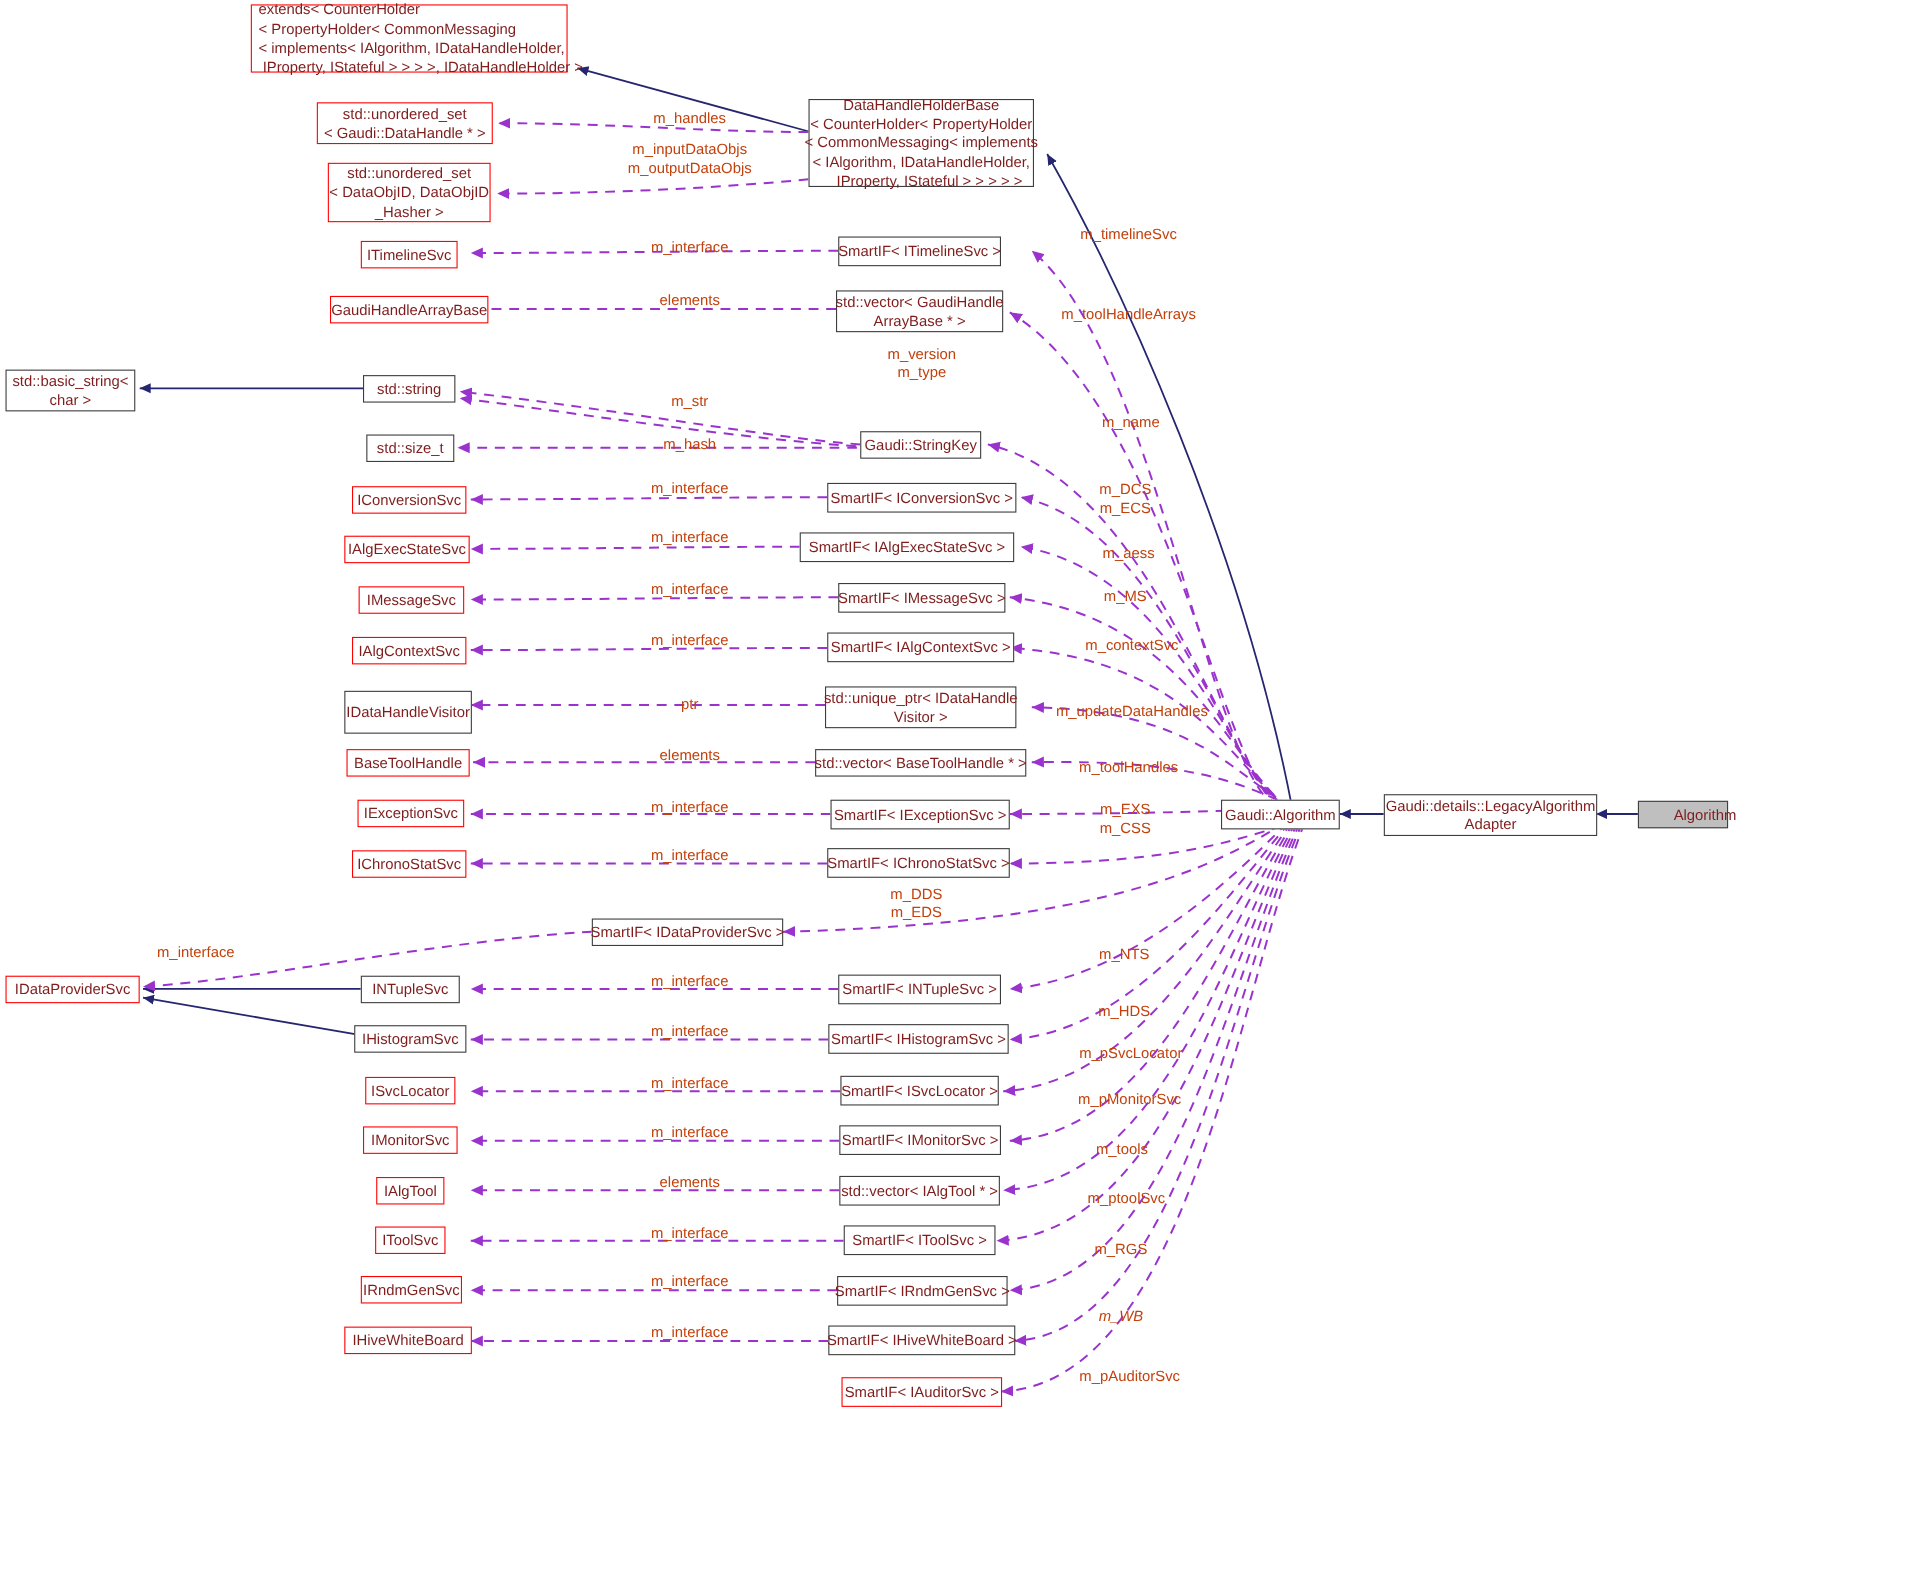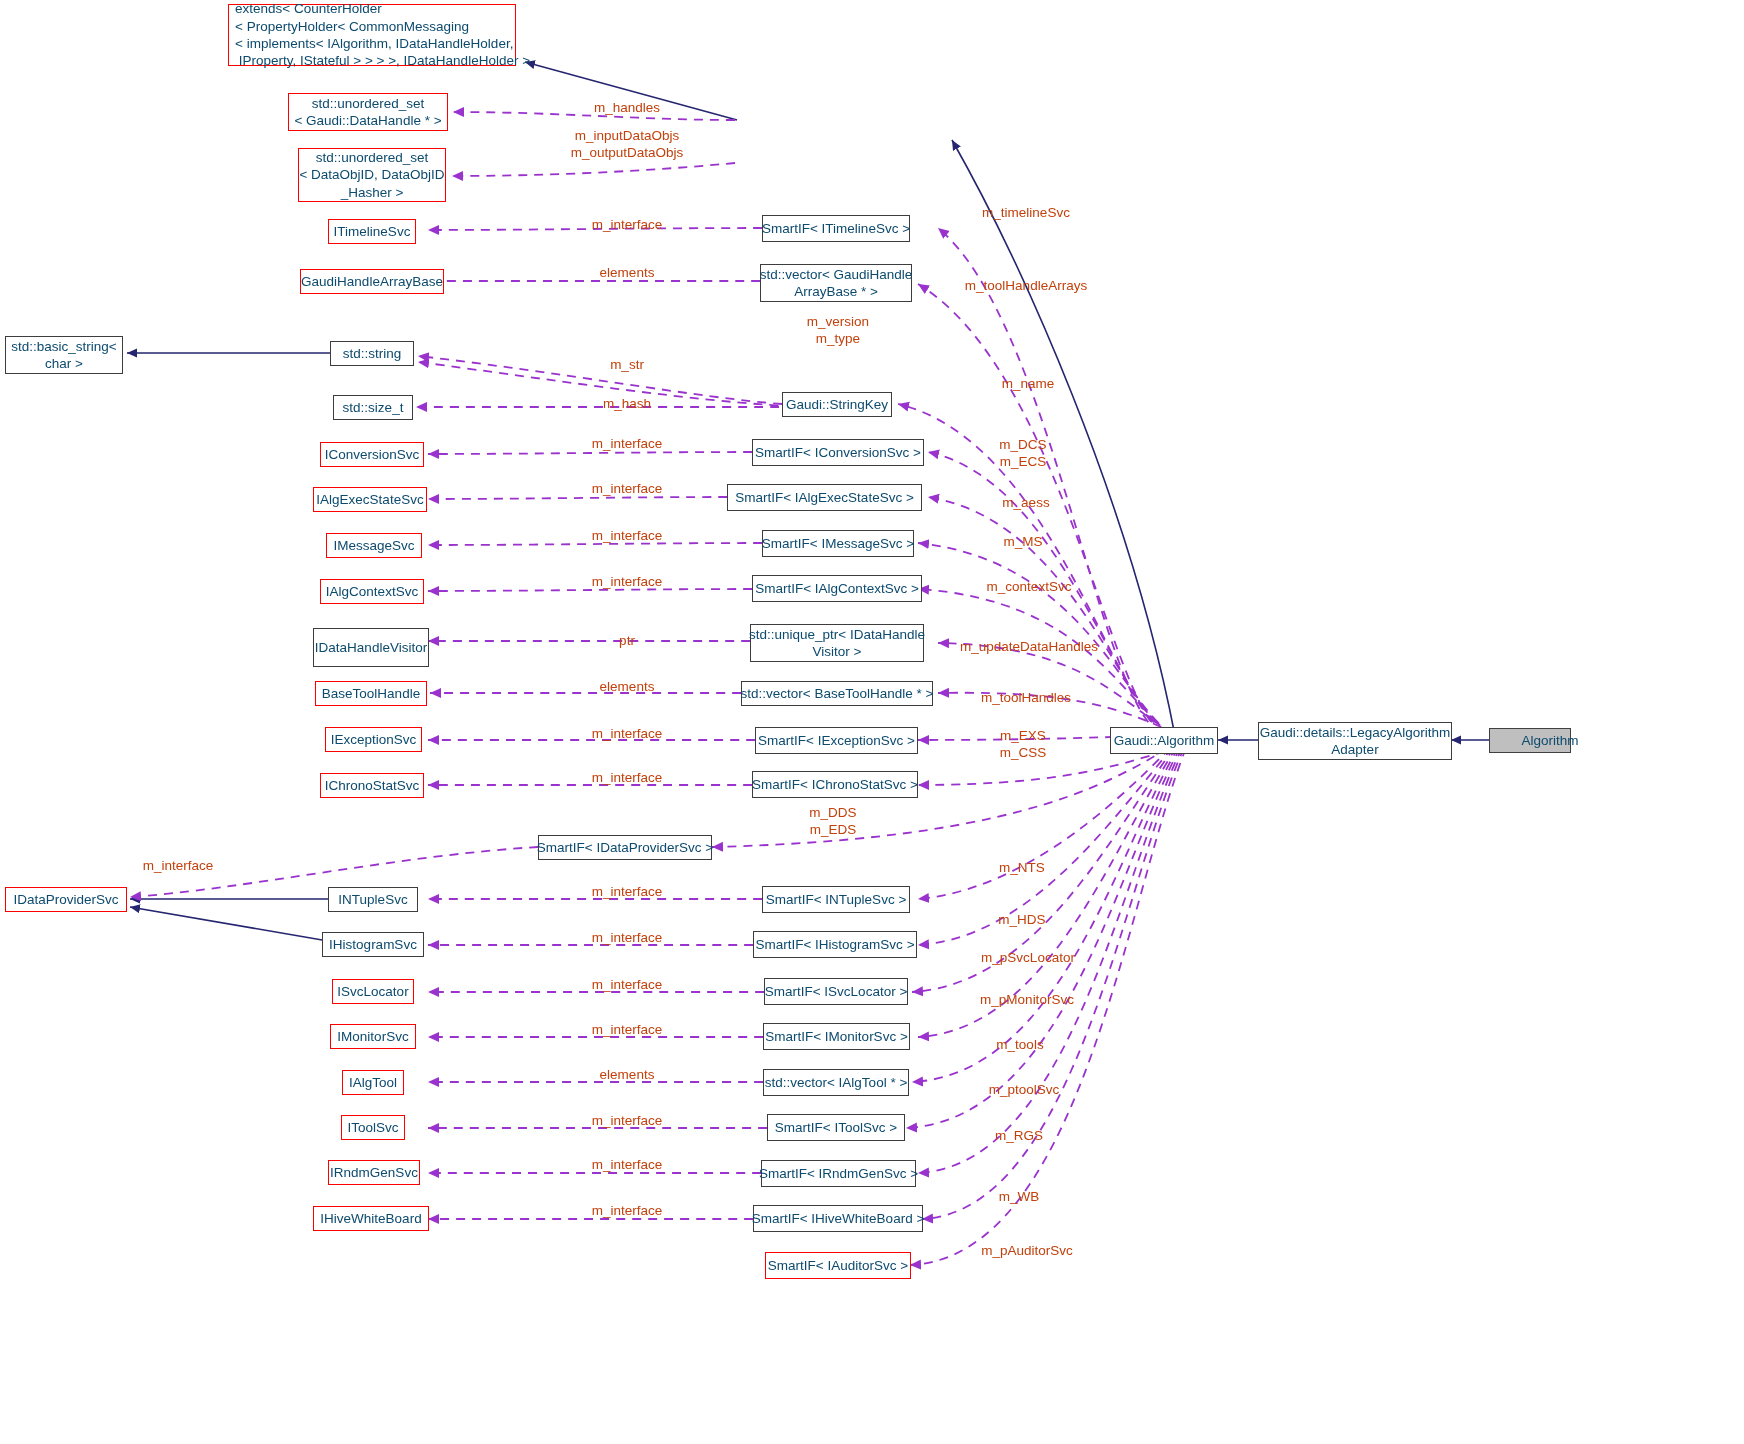--- a/index.html
+++ b/index.html
@@ -24,21 +24,21 @@
     height: 1444px;
     pointer-events: none;
   }
   .node {
     position: absolute;
     box-sizing: border-box;
     background: #ffffff;
     border: 1px solid #404040;
     font-size: 13.5px;
     line-height: 1.28;
-    color: #0c4a6e;
+    color: #7f1d1d;
     text-align: center;
     display: flex;
     align-items: center;
     justify-content: center;
     white-space: pre;
     z-index: 5;
   }
   .node.red {
     border: 1.6px solid #ff0000;
   }
@@ -150,20 +150,25 @@
 &lt; implements&lt; IAlgorithm, IDataHandleHolder,
  IProperty, IStateful &gt; &gt; &gt; &gt;, IDataHandleHolder &gt;</div>
 
   <div class="node red" style="left:288px; top:93px; width:160px; height:38px;">std::unordered_set
 &lt; Gaudi::DataHandle * &gt;</div>
 
   <div class="node red" style="left:298px; top:148px; width:148px; height:54px;">std::unordered_set
 &lt; DataObjID, DataObjID
 _Hasher &gt;</div>
 
+  <div class="node dark" style="left:735px; top:90px; width:205px; height:80px;">DataHandleHolderBase
+&lt; CounterHolder&lt; PropertyHolder
+&lt; CommonMessaging&lt; implements
+&lt; IAlgorithm, IDataHandleHolder,
+    IProperty, IStateful &gt; &gt; &gt; &gt; &gt;</div>
 
   <div class="node red" style="left:328px; top:219px; width:88px; height:25px;">ITimelineSvc</div>
 
   <div class="node dark" style="left:762px; top:215px; width:148px; height:27px;">SmartIF&lt; ITimelineSvc &gt;</div>
 
   <div class="node red" style="left:300px; top:269px; width:144px; height:25px;">GaudiHandleArrayBase</div>
 
   <div class="node dark" style="left:760px; top:264px; width:152px; height:38px;">std::vector&lt; GaudiHandle
 ArrayBase * &gt;</div>
 
@@ -334,19 +339,19 @@
   <div class="edge-label" style="left:627px; top:1067px;">elements</div>
 
   <div class="edge-label" style="left:1024px; top:1082px;">m_ptoolSvc</div>
 
   <div class="edge-label" style="left:627px; top:1113px;">m_interface</div>
 
   <div class="edge-label" style="left:1019px; top:1128px;">m_RGS</div>
 
   <div class="edge-label" style="left:627px; top:1157px;">m_interface</div>
 
-  <div class="edge-label" style="left:1019px; top:1189px;">m_WB</div>
+  <div class="edge-label" style="left:1019px; top:1189px;font-style:italic;">m_WB</div>
 
   <div class="edge-label" style="left:627px; top:1203px;">m_interface</div>
 
   <div class="edge-label" style="left:1027px; top:1243px;">m_pAuditorSvc</div>
 
 </div>
 
 </body></html>

